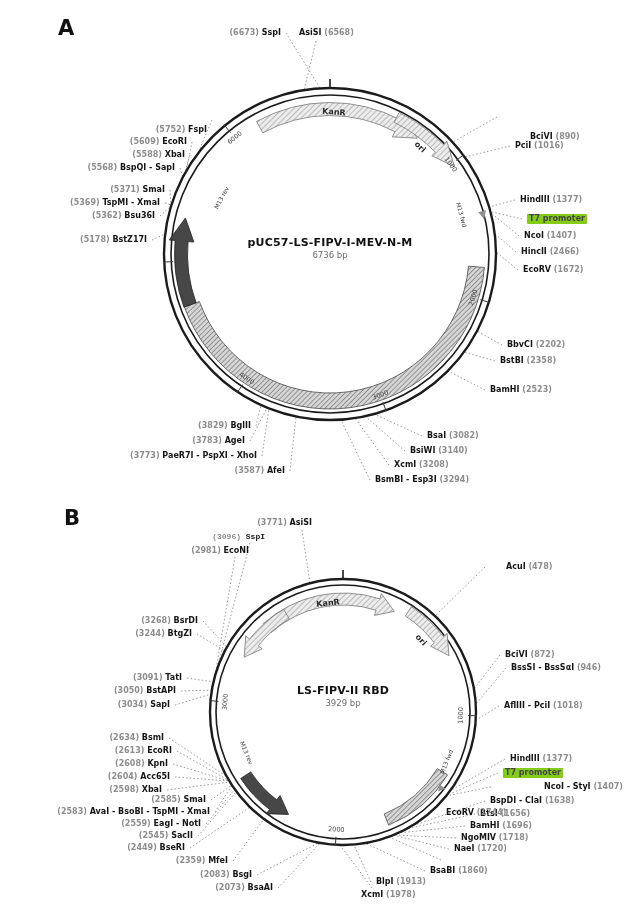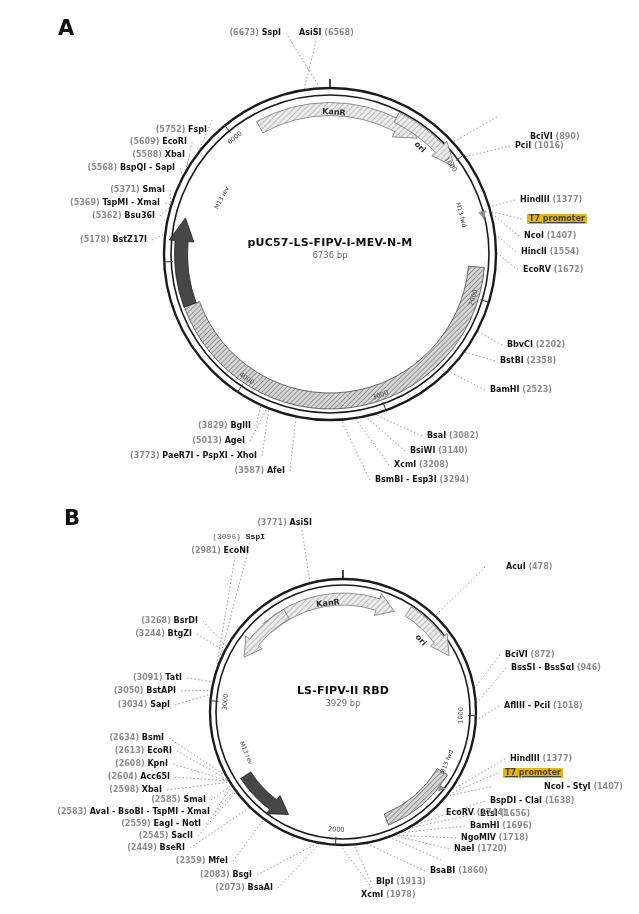--- a/index.html
+++ b/index.html
@@ -5,21 +5,21 @@
   html,body{margin:0;padding:0;background:#ffffff;}
   .page{position:relative;width:639px;height:914px;background:#fff;overflow:hidden;
         font-family:"DejaVu Sans",sans-serif;}
   #figure-svg{position:absolute;left:0;top:0;}
   #labels-layer{position:absolute;left:0;top:0;width:639px;height:914px;pointer-events:none;}
   .panel-letter{position:absolute;font-weight:bold;font-size:21px;color:#111;
                 font-family:"DejaVu Sans",sans-serif;}
   .site{position:absolute;font-size:8px;font-weight:bold;color:#151515;white-space:nowrap;
         line-height:10px;}
   .site .num{color:#8d8d8d;}
-  .site.feat{background:#eab308;color:#454545;padding:0 2px;border-radius:1px;text-decoration:underline;}
+  .site.feat{background:#84cc16;color:#454545;padding:0 2px;border-radius:1px;}
   .center-label{position:absolute;width:220px;text-align:center;}
   .pname{font-size:11px;font-weight:bold;color:#111;letter-spacing:.2px;}
   .psize{font-size:8.5px;color:#6e6e6e;margin-top:1px;}
   svg text{font-family:"DejaVu Sans",sans-serif;}
 </style>
 </head>
 <body>
 
 <div class="page">
 
@@ -165,31 +165,31 @@
   </div>
 
   <div id="labels-layer">
       <div class="site" style="top: 28px; right: 358px; text-align: right;"><span class="num">(6673)</span> SspI</div>
       <div class="site" style="top: 28px; left: 299px; text-align: left;">AsiSI <span class="num">(6568)</span></div>
       <div class="site" style="top: 112px; left: 530px; text-align: left; margin-top: 20px;">BciVI <span class="num">(890)</span></div>
       <div class="site" style="top: 141px; left: 515px; text-align: center;">PciI <span class="num">(1016)</span></div>
       <div class="site" style="top: 195px; left: 520px; text-align: left;">HindIII <span class="num">(1377)</span></div>
       <div class="site feat" style="top: 214px; left: 527px; text-align: left;">T7 promoter</div>
       <div class="site" style="top: 231px; left: 524px; text-align: left;">NcoI <span class="num">(1407)</span></div>
-      <div class="site" style="top: 247px; left: 521px; text-align: left;">HincII <span class="num">(1554)</span></div>
+      <div class="site" style="top: 247px; left: 521px; text-align: left;">HincII <span class="num">(2466)</span></div>
       <div class="site" style="top: 265px; left: 523px; text-align: left;">EcoRV <span class="num">(1672)</span></div>
       <div class="site" style="top: 340px; left: 507px; text-align: left;">BbvCI <span class="num">(2202)</span></div>
       <div class="site" style="top: 356px; left: 500px; text-align: left;">BstBI <span class="num">(2358)</span></div>
       <div class="site" style="top: 385px; left: 490px; text-align: left;">BamHI <span class="num">(2523)</span></div>
       <div class="site" style="top: 431px; left: 427px; text-align: left;">BsaI <span class="num">(3082)</span></div>
       <div class="site" style="top: 446px; left: 410px; text-align: left;">BsiWI <span class="num">(3140)</span></div>
       <div class="site" style="top: 460px; left: 394px; text-align: left;">XcmI <span class="num">(3208)</span></div>
       <div class="site" style="top: 475px; left: 375px; text-align: left;">BsmBI - Esp3I <span class="num">(3294)</span></div>
       <div class="site" style="top: 421px; right: 388px; text-align: right;"><span class="num">(3829)</span> BglII</div>
-      <div class="site" style="top: 436px; right: 394px; text-align: right;"><span class="num">(5013)</span> AgeI</div>
+      <div class="site" style="top: 436px; right: 394px; text-align: right;"><span class="num">(3783)</span> AgeI</div>
       <div class="site" style="top: 451px; right: 382px; text-align: right;"><span class="num">(3773)</span> PaeR7I - PspXI - XhoI</div>
       <div class="site" style="top: 466px; right: 354px; text-align: right;"><span class="num">(3587)</span> AfeI</div>
       <div class="site" style="top: 125px; right: 432px; text-align: center;"><span class="num">(5752)</span> FspI</div>
       <div class="site" style="top: 137px; right: 452px; text-align: right;"><span class="num">(5609)</span> EcoRI</div>
       <div class="site" style="top: 150px; right: 454px; text-align: right;"><span class="num">(5588)</span> XbaI</div>
       <div class="site" style="top: 163px; right: 464px; text-align: right;"><span class="num">(5568)</span> BspQI - SapI</div>
       <div class="site" style="top: 185px; right: 474px; text-align: right;"><span class="num">(5371)</span> SmaI</div>
       <div class="site" style="top: 198px; right: 479px; text-align: right;"><span class="num">(5369)</span> TspMI - XmaI</div>
       <div class="site" style="top: 211px; right: 484px; text-align: right;"><span class="num">(5362)</span> Bsu36I</div>
       <div class="site" style="top: 235px; right: 492px; text-align: right; margin-left: 44px;"><span class="num">(5178)</span> BstZ17I</div>

